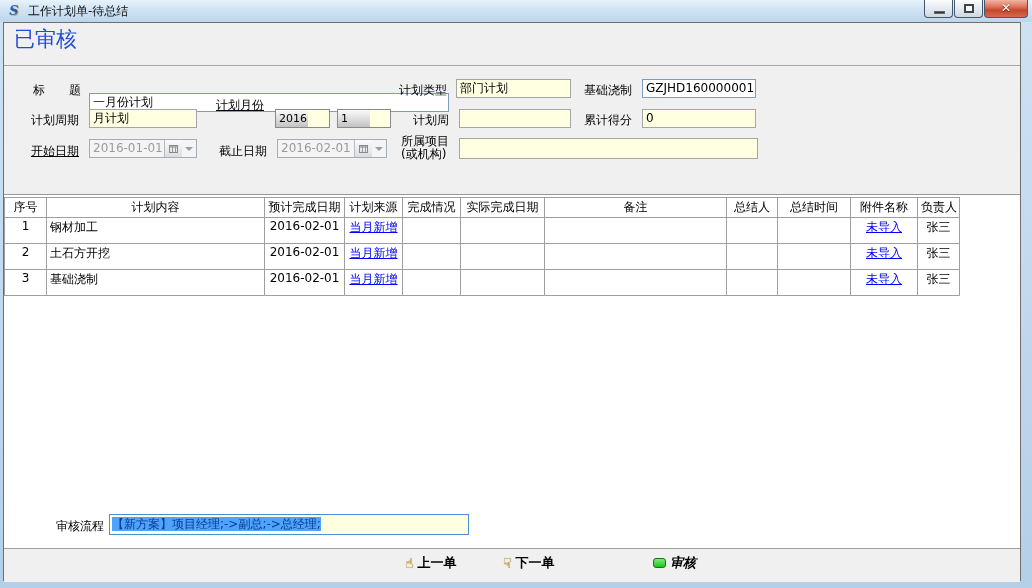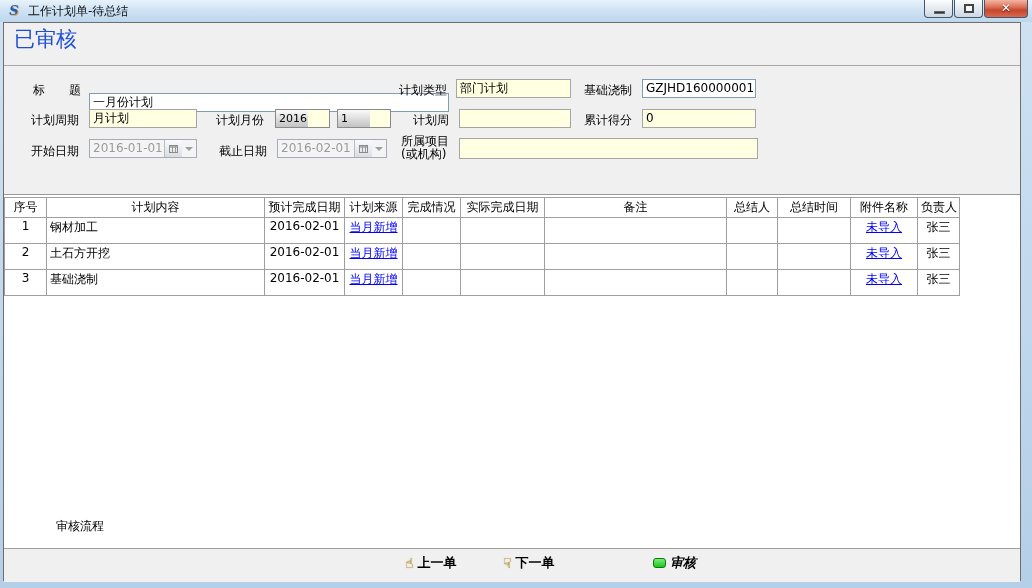--- a/index.html
+++ b/index.html
@@ -120,33 +120,33 @@
 
     <span class="flabel" style="left:29px; top:59px;">标　　题</span>
     <div class="fld" style="left:85px; top:56px; width:360px;margin-top:14px;">一月份计划</div>
     <span class="flabel" style="left:395px; top:59px;">计划类型</span>
     <div class="fld yellow" style="left:452px; top:56px; width:115px;">部门计划</div>
     <span class="flabel" style="left:580px; top:59px;">基础浇制</span>
     <div class="fld" style="left:638px; top:56px; width:114px;">GZJHD160000001</div>
 
     <span class="flabel" style="left:27px; top:89px;">计划周期</span>
     <div class="fld yellow" style="left:85px; top:86px; width:108px;">月计划</div>
-    <span class="flabel" style="left:212px; top:89px;">计划月份</span>
+    <span class="flabel" style="left:212px; top:74px;text-decoration:underline;">计划月份</span>
     <div class="spin" style="left:271px; top:86px; width:55px;">
         <span class="chip">2016</span>
       </div>
     <div class="spin" style="left:333px; top:86px; width:54px;">
         <span class="chip">1</span>
       </div>
     <span class="flabel" style="left:409px; top:89px;">计划周</span>
     <div class="fld yellow" style="left:455px; top:86px; width:112px;"></div>
     <span class="flabel" style="left:580px; top:89px;">累计得分</span>
     <div class="fld yellow" style="left:638px; top:86px; width:114px;">0</div>
 
-    <span class="flabel" style="left:27px; top:120px;">开始日期</span>
+    <span class="flabel" style="left:27px; top:120px;text-decoration:underline;">开始日期</span>
     <div class="datefld" style="left:85px; top:116px; width:108px;">
       <span class="dval">2016-01-01</span>
       <span class="calbtn">
           <span class="cal-ic"></span>
         </span>
       <span class="arr">
           <span class="tri-down"></span>
         </span>
     </div>
     <span class="flabel" style="left:215px; top:120px;">截止日期</span>
@@ -231,20 +231,21 @@
           <td></td>
           <td></td>
           <td></td>
           <td class="ctr"><a class="blue-link">未导入</a></td>
           <td class="ctr">张三</td>
         </tr>
       </tbody>
     </table>
 
     <span class="flow-label">审核流程</span>
+    <div class="flow-field"><span class="flow-sel">【新方案】项目经理;-&gt;副总;-&gt;总经理;</span></div>
 
     <div class="hr3"></div>
 
     <div class="btnbar">
       <div class="navbtn" style="left:401px;">
         <span class="hand-ic">☝</span>
         <span class="lbl">上一单</span>
       </div>
       <div class="navbtn" style="left:499px;">
         <span class="hand-ic">☟</span>

